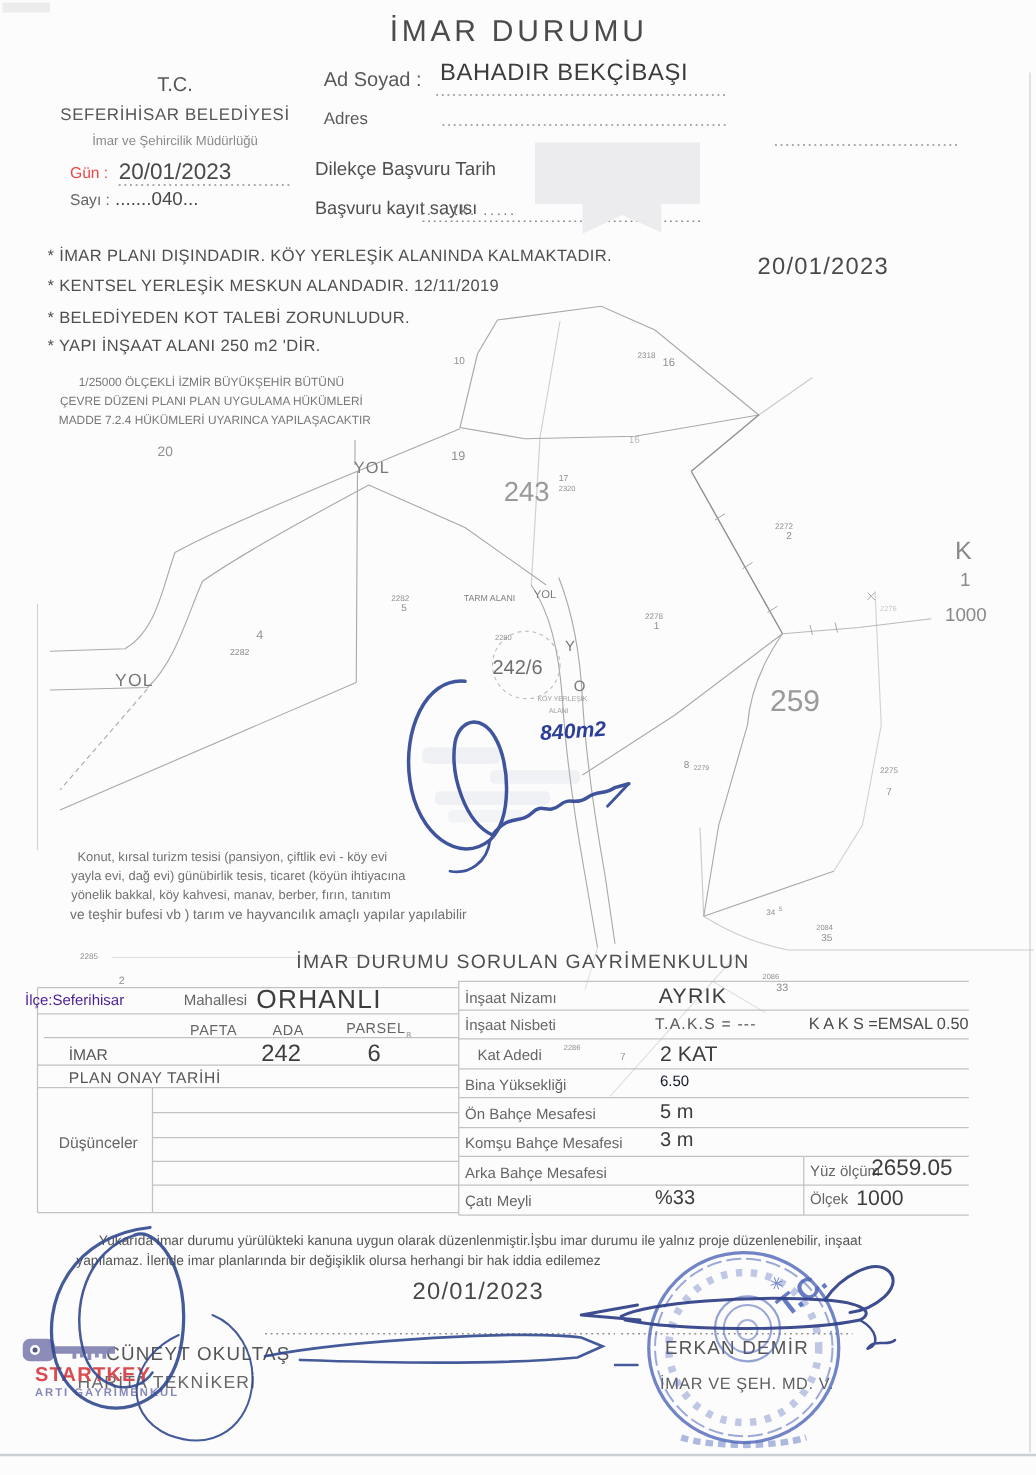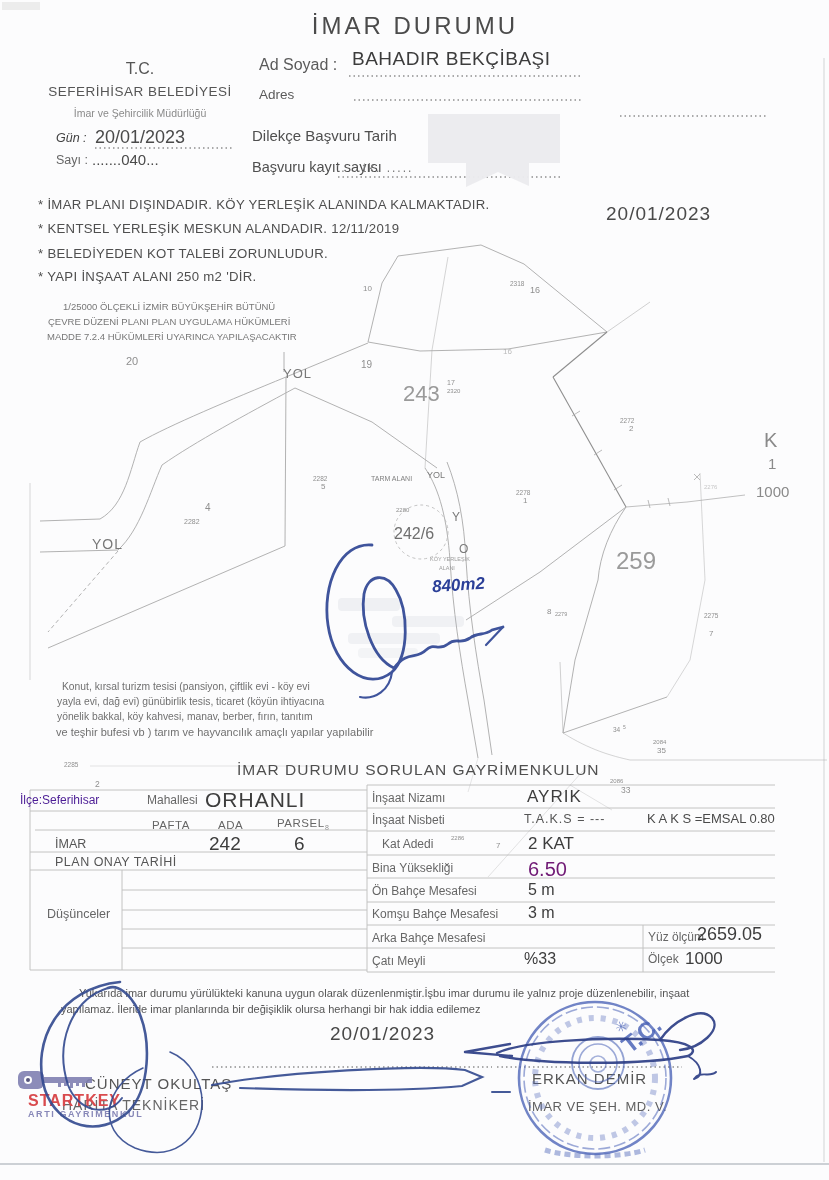--- a/index.html
+++ b/index.html
@@ -150,21 +150,21 @@
       <line x1="643" y1="925" x2="643" y2="972"></line>
     </g>
   </svg>
 
   <div class="lyr1">
     <div class="abs ctr" style="left:300px;top:12px;width:230px;font-size:24px;letter-spacing:3px;color:#4b4b4b;">İMAR DURUMU</div>
 
     <div class="abs ctr" style="left:40px;top:60px;width:200px;font-size:16px;color:#555;">T.C.</div>
     <div class="abs ctr" style="left:30px;top:84px;width:220px;font-size:13.5px;letter-spacing:.5px;color:#555;">SEFERİHİSAR BELEDİYESİ</div>
     <div class="abs ctr" style="left:30px;top:107px;width:220px;font-size:10.5px;color:#8a8a8a;">İmar ve Şehircilik Müdürlüğü</div>
-    <div class="abs" style="left:56px;top:131px;font-size:12.5px;color:#404040;font-style:italic;">Gün :</div>
+    <div class="abs" style="left:56px;top:131px;font-size:12.5px;color:#ef4444;">Gün :</div>
     <div class="abs" style="left:95px;top:127px;font-size:18px;color:#4a4a4a;">20/01/2023</div>
     <div class="abs" style="left:56px;top:153px;font-size:12.5px;color:#666;">Sayı :</div>
     <div class="abs" style="left:92px;top:151px;font-size:15px;color:#4a4a4a;">.......040...</div>
 
     <div class="abs" style="left:259px;top:56px;font-size:16px;color:#5a5a5a;">Ad Soyad :</div>
     <div class="abs" style="left:352px;top:48px;font-size:19px;letter-spacing:.5px;color:#3c3c3c;">BAHADIR BEKÇİBAŞI</div>
     <div class="abs" style="left:259px;top:87px;font-size:13.5px;color:#5a5a5a;">Adres</div>
     <div class="abs" style="left:252px;top:127px;font-size:15px;color:#4f4f4f;">Dilekçe Başvuru Tarih</div>
     <div class="abs" style="left:252px;top:159px;font-size:14.5px;color:#4f4f4f;">Başvuru kayıt sayısı</div>
     <div class="abs" style="left:336px;top:161px;font-size:12px;letter-spacing:2px;color:#777;">:.   ..tk.   .....</div>
@@ -196,25 +196,25 @@
     <div class="abs" style="left:55px;top:837px;font-size:12.5px;color:#555;">İMAR</div>
     <div class="abs" style="left:209px;top:833px;font-size:19px;color:#3d3d3d;">242</div>
     <div class="abs" style="left:294px;top:833px;font-size:19px;color:#3d3d3d;">6</div>
     <div class="abs" style="left:55px;top:855px;font-size:12.5px;letter-spacing:.5px;color:#555;">PLAN ONAY TARİHİ</div>
     <div class="abs" style="left:47px;top:907px;font-size:12.5px;color:#666;">Düşünceler</div>
 
     <div class="abs" style="left:372px;top:791px;font-size:12px;color:#666;">İnşaat Nizamı</div>
     <div class="abs" style="left:527px;top:787px;font-size:17px;letter-spacing:1px;color:#3d3d3d;">AYRIK</div>
     <div class="abs" style="left:372px;top:813px;font-size:12px;color:#666;">İnşaat Nisbeti</div>
     <div class="abs" style="left:524px;top:812px;font-size:12.5px;letter-spacing:1px;color:#555;">T.A.K.S =  ---</div>
-    <div class="abs" style="left:647px;top:811px;font-size:13px;color:#4a4a4a;">K A K S =EMSAL 0.80</div>
+    <div class="abs" style="left:647px;top:811px;font-size:13px;color:#4a4a4a;">K A K S =EMSAL 0.50</div>
     <div class="abs" style="left:372px;top:837px;font-size:12px;color:#666;margin-left:10px;">Kat Adedi</div>
     <div class="abs" style="left:528px;top:834px;font-size:17px;color:#3d3d3d;">2 KAT</div>
     <div class="abs" style="left:372px;top:861px;font-size:12px;color:#666;">Bina Yüksekliği</div>
-    <div class="abs" style="left:528px;top:858px;font-size:20px;color:#701a75;">6.50</div>
+    <div class="abs" style="left:528px;top:858px;font-size:12px;color:#0f172a;">6.50</div>
     <div class="abs" style="left:372px;top:884px;font-size:12px;color:#666;">Ön Bahçe Mesafesi</div>
     <div class="abs" style="left:528px;top:881px;font-size:16px;color:#3d3d3d;">5 m</div>
     <div class="abs" style="left:372px;top:907px;font-size:12px;color:#666;">Komşu Bahçe Mesafesi</div>
     <div class="abs" style="left:528px;top:904px;font-size:16px;color:#3d3d3d;">3 m</div>
     <div class="abs" style="left:372px;top:931px;font-size:12px;color:#666;">Arka Bahçe Mesafesi</div>
     <div class="abs" style="left:528px;top:928px;font-size:16px;color:#3d3d3d;"></div>
     <div class="abs" style="left:648px;top:930px;font-size:12px;color:#666;">Yüz ölçüm</div>
     <div class="abs" style="left:697px;top:924px;font-size:18px;color:#3d3d3d;">2659.05</div>
     <div class="abs" style="left:372px;top:954px;font-size:12px;color:#666;">Çatı Meyli</div>
     <div class="abs" style="left:524px;top:950px;font-size:16px;color:#3d3d3d;">%33</div>

